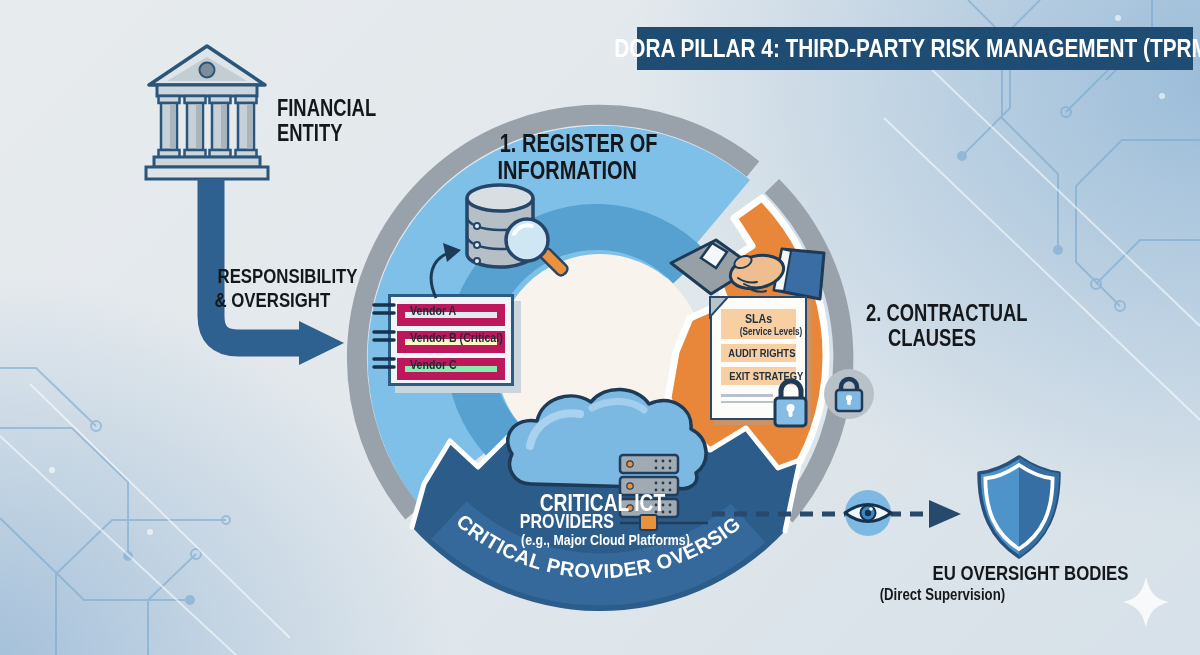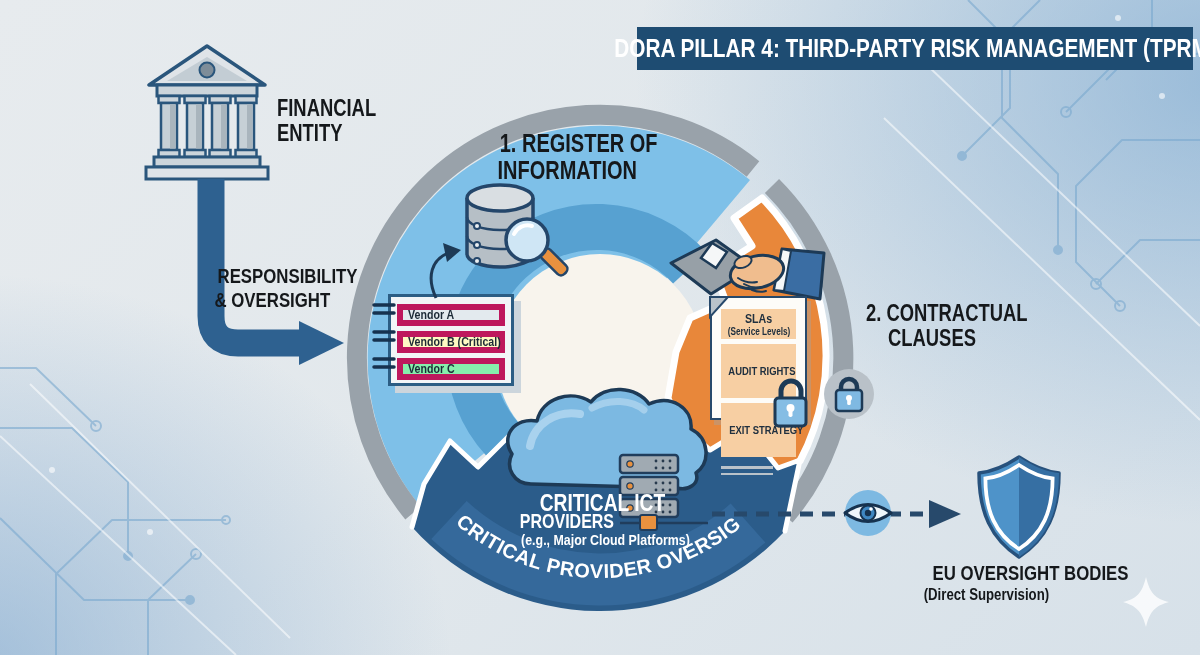--- a/index.html
+++ b/index.html
@@ -25,35 +25,35 @@
   
   #fin-label{left:277px; top:96px; font-size:23px; line-height:25px;}
   #resp-label{left:200px; top:264px; width:175px; font-size:21px; line-height:24px;}
   #reg-heading{left:480px; top:130px; width:240px; font-size:25px; line-height:27px;}
   #contract-label{left:866px; top:301px; font-size:23px; line-height:25px;}
   #contract-label .ind{padding-left:22px;}
   #prov1{left:524px; top:489px; width:145px; font-size:24px; color:#fff;}
   #prov2{left:508px; top:510px; width:145px; font-size:20px; color:#fff;}
   #prov3{left:500px; top:531px; width:200px; font-size:15.5px; color:#fff;}
   #eu-label{left:908px; top:561px; width:220px; font-size:21px;}
-  #eu-sub{left:908px; top:585px; width:220px; font-size:16.5px;}
+  #eu-sub{left:864px; top:585px; width:220px; font-size:16.5px;}
   
   #notebook{left:388px; top:294px; width:126px; height:92px; background:#f2f5f7;
     border:3px solid #2b5d84; box-shadow:7px 7px 0 #ccd5dc; padding:7px 6px;}
-  .vrow{height:22px; margin-bottom:5px; border:6px solid #be185d; box-sizing:border-box;
-    display:flex; align-items:center; padding-left:5px; font-size:12.5px; font-weight:700; color:#1c2a36;}
+  .vrow{height:22px; margin-bottom:5px; border:8px solid #be185d; box-sizing:border-box;
+    display:flex; align-items:flex-end; padding-left:5px; font-size:12.5px; font-weight:700; color:#1c2a36;}
   .vrow span{display:inline-block; transform:scaleX(0.85); transform-origin:0 50%; white-space:nowrap;}
   .vrow.r1{background:#e3eaee;} .vrow.r2{background:#fef9c3;} .vrow.r3{background:#86efac; margin-bottom:0;}
   
   #doc{left:710px; top:296px; width:97px; height:124px; background:#fdfcf8;
     border:2.5px solid #27496b; box-shadow:4px 5px 0 rgba(150,168,185,0.35); padding-top:11px;}
-  .dbox{margin:0 9px; background:#f7cfa3; text-align:center; color:#20303f; padding:2px 0;}
+  .dbox{margin:0 9px; background:#f7cfa3; text-align:center; color:#20303f; padding:2px 12px;}
   .dbox .t1{font-size:13px; font-weight:800;}
   .dbox .t2{font-size:10px; font-weight:700;}
-  .dbox.mt{margin-top:5px; font-size:11.5px; font-weight:800; padding:21px 0;}
+  .dbox.mt{margin-top:5px; font-size:11.5px; font-weight:800; padding:3px 0;}
   .dbox span{display:inline-block; transform:scaleX(0.82); transform-origin:50% 50%; white-space:nowrap;}
   .dline{height:2.5px; background:#b9c2ca; width:52px; margin:4px 0 0 9px;}
   .dline.first{margin-top:9px;}
 </style>
 </head>
 <body>
 
 <div id="canvas">
 
   <svg id="bg-svg" width="1200" height="655" viewBox="0 0 1200 655">

